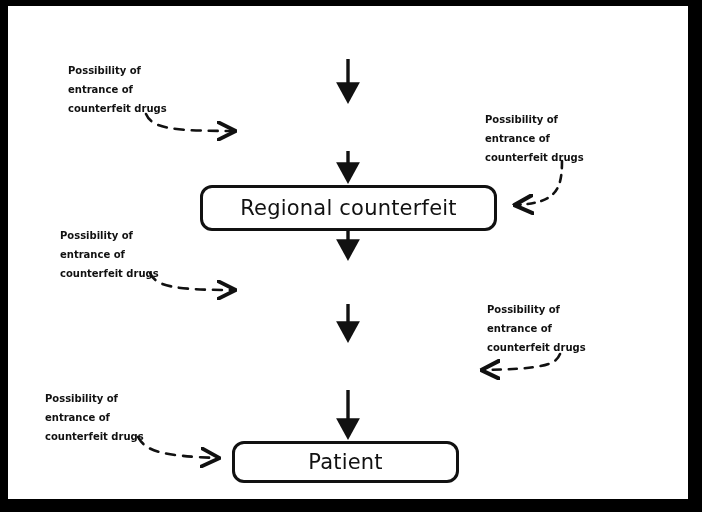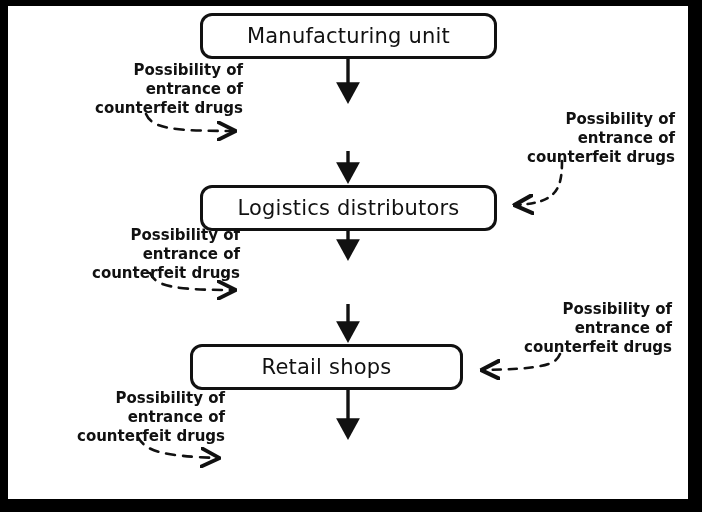--- a/index.html
+++ b/index.html
@@ -46,24 +46,24 @@
     letter-spacing: 0.2px;
     font-family: "DejaVu Sans", sans-serif;
     white-space: nowrap;
   }
   .node-label { display: block; }
 
   .annotation {
     position: absolute;
     color: #111111;
     font-family: "DejaVu Sans", sans-serif;
-    font-size: 15px;
+    font-size: 10px;
     line-height: 19px;
     font-weight: 600;
-    text-align: right;
+    text-align: left;
     white-space: nowrap;
   }
   .annotation .ln { display: block; }
 </style>
 </head>
 <body>
 
 <div id="screen">
   <div id="canvas"></div>
 
@@ -95,34 +95,31 @@
       <path d="M 562 161 C 562 190, 556 203, 516 205" stroke-dasharray="7 7" marker-end="url(#openArrowL)"></path>
 
       <path d="M 150 273 C 156 286, 172 290, 234 290" stroke-dasharray="9 8" marker-end="url(#openArrowR)"></path>
 
       <path d="M 560 354 C 556 364, 546 369, 483 370" stroke-dasharray="8 8" marker-end="url(#openArrowL)"></path>
 
       <path d="M 138 437 C 146 452, 164 456, 218 458" stroke-dasharray="9 8" marker-end="url(#openArrowR)"></path>
     </g>
   </svg>
 
-  <div class="node" style="left:200px; top:13px; width:297px; height:46px; font-size:21px;">
-    <span class="node-label">Manufacturing unit</span>
+
+
+  <div class="node" style="left:200px; top:185px; width:297px; height:46px; font-size:21px;">
+    <span class="node-label">Regional counterfeit</span>
   </div>
 
 
-  <div class="node" style="left:200px; top:185px; width:297px; height:46px; font-size:21px;">
-    <span class="node-label">Logistics distributors</span>
+
+  <div class="node" style="left:232px; top:441px; width:227px; height:42px; font-size:21px;">
+    <span class="node-label">Patient</span>
   </div>
-
-
-  <div class="node" style="left:190px; top:344px; width:273px; height:46px; font-size:21px;">
-    <span class="node-label">Retail shops</span>
-  </div>
-
 
   <div class="annotation" style="left:68px; top:61px; width:175px;">
     <span class="ln">Possibility of</span>
     <span class="ln">entrance of</span>
     <span class="ln">counterfeit drugs</span>
   </div>
 
   <div class="annotation" style="left:485px; top:110px; width:190px;">
     <span class="ln">Possibility of</span>
     <span class="ln">entrance of</span>

